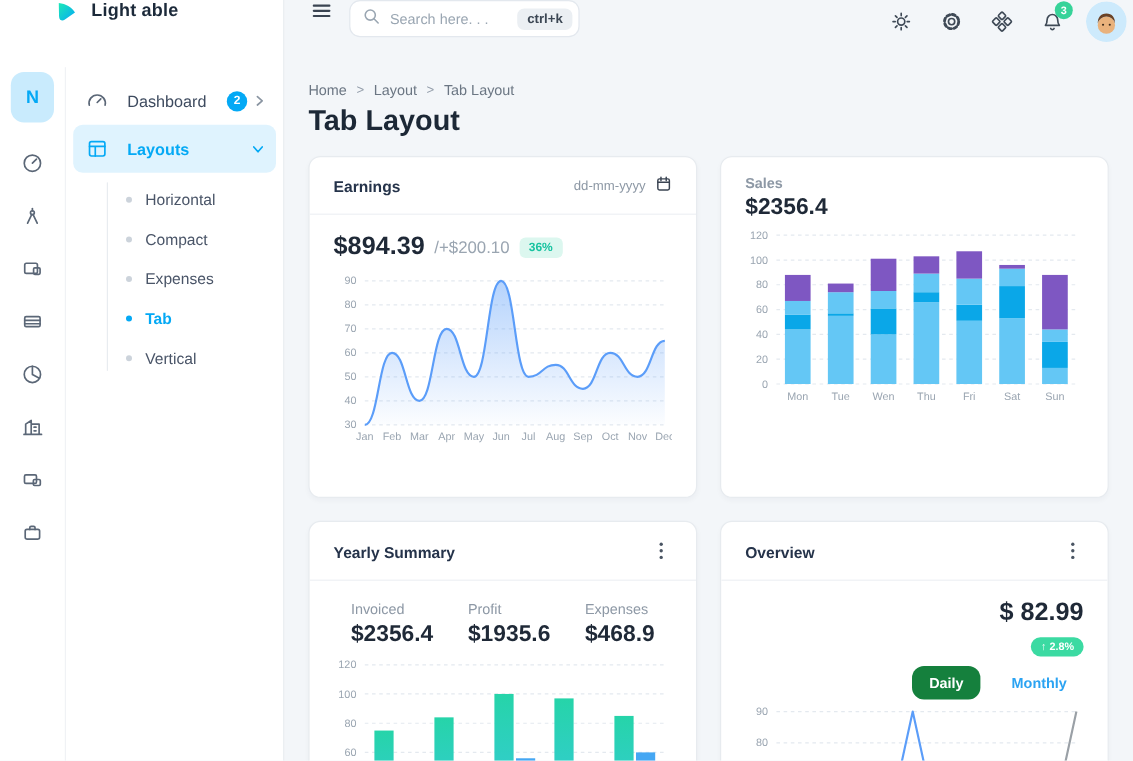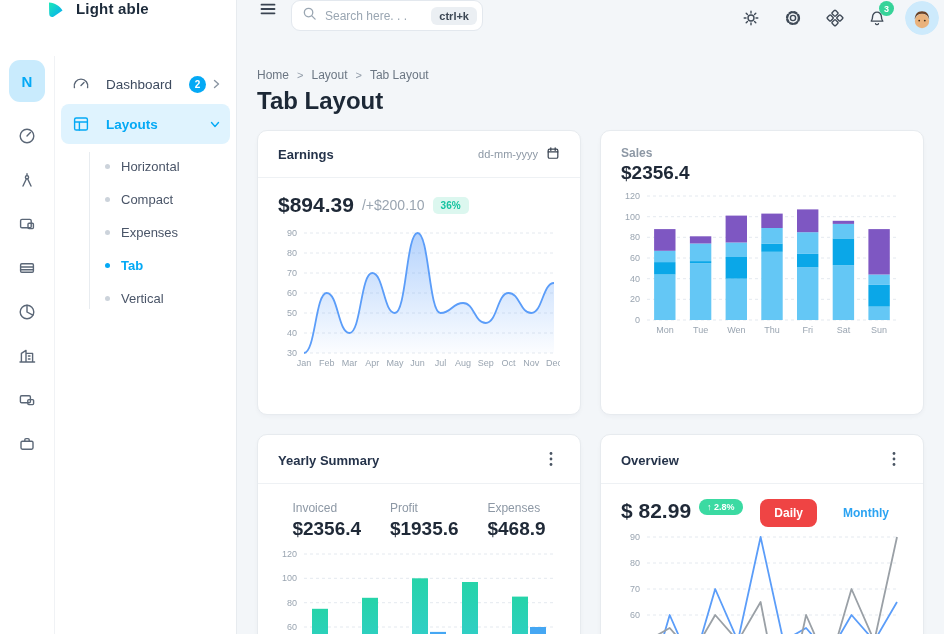--- a/index.html
+++ b/index.html
@@ -76,25 +76,25 @@
   .pill-teal { background:#dcf7ef; color:#17c3a0; font-size:10px; font-weight:700; padding:3px 8px; border-radius:5px; }
   .subtle { font-size:12px; color:#8d98a5; margin-top:4px; }
 
   .metric-label { font-size:12px; color:#8d98a5;font-weight:bold; }
   .metric-value { font-size:19px; font-weight:700; color:#1f2937; margin-top:2px; }
 
   .stats { display:flex; justify-content:space-around; text-align:left; margin:2px 0 8px; }
   .stat-label { font-size:12px; color:#8d98a5; }
   .stat-value { font-size:19px; font-weight:700; color:#1f2937; margin-top:3px; }
 
-  .overview-row { display:flex; align-items:flex-start; gap:8px; margin-bottom:4px; }
+  .overview-row { display:flex; align-items:flex-end; gap:8px; margin-bottom:4px;flex-direction:column; }
   .pill-green { background:#3bdaa2; color:#fff; font-size:9px; font-weight:700; padding:3px 8px; border-radius:10px; }
   .tabs { margin-left:auto; display:flex; align-items:center; gap:12px; }
   .tab-btn { font-size:12px; font-weight:700; border-radius:8px; padding:7px 14px; cursor:pointer; }
-  .tab-btn.active { background:#ef4444; color:#fff; }
+  .tab-btn.active { background:#15803d; color:#fff;border-radius:10px; }
   .tab-btn.inactive { color:#2ba3f2; }
 
   .chart { width:100%; }
   .c-earnings { height:142px; margin-top:10px; }
   .c-activities { height:146px; margin-top:6px; }
   .c-yearly { height:160px; }
   .c-overview { height:170px; margin-top:4px; }
   svg text.tick { font-size:9px; fill:#9aa5b1; font-family:"Liberation Sans", sans-serif; }
   .i { fill:none; stroke:currentColor; stroke-width:1.4; stroke-linecap:round; stroke-linejoin:round; }
 </style>

